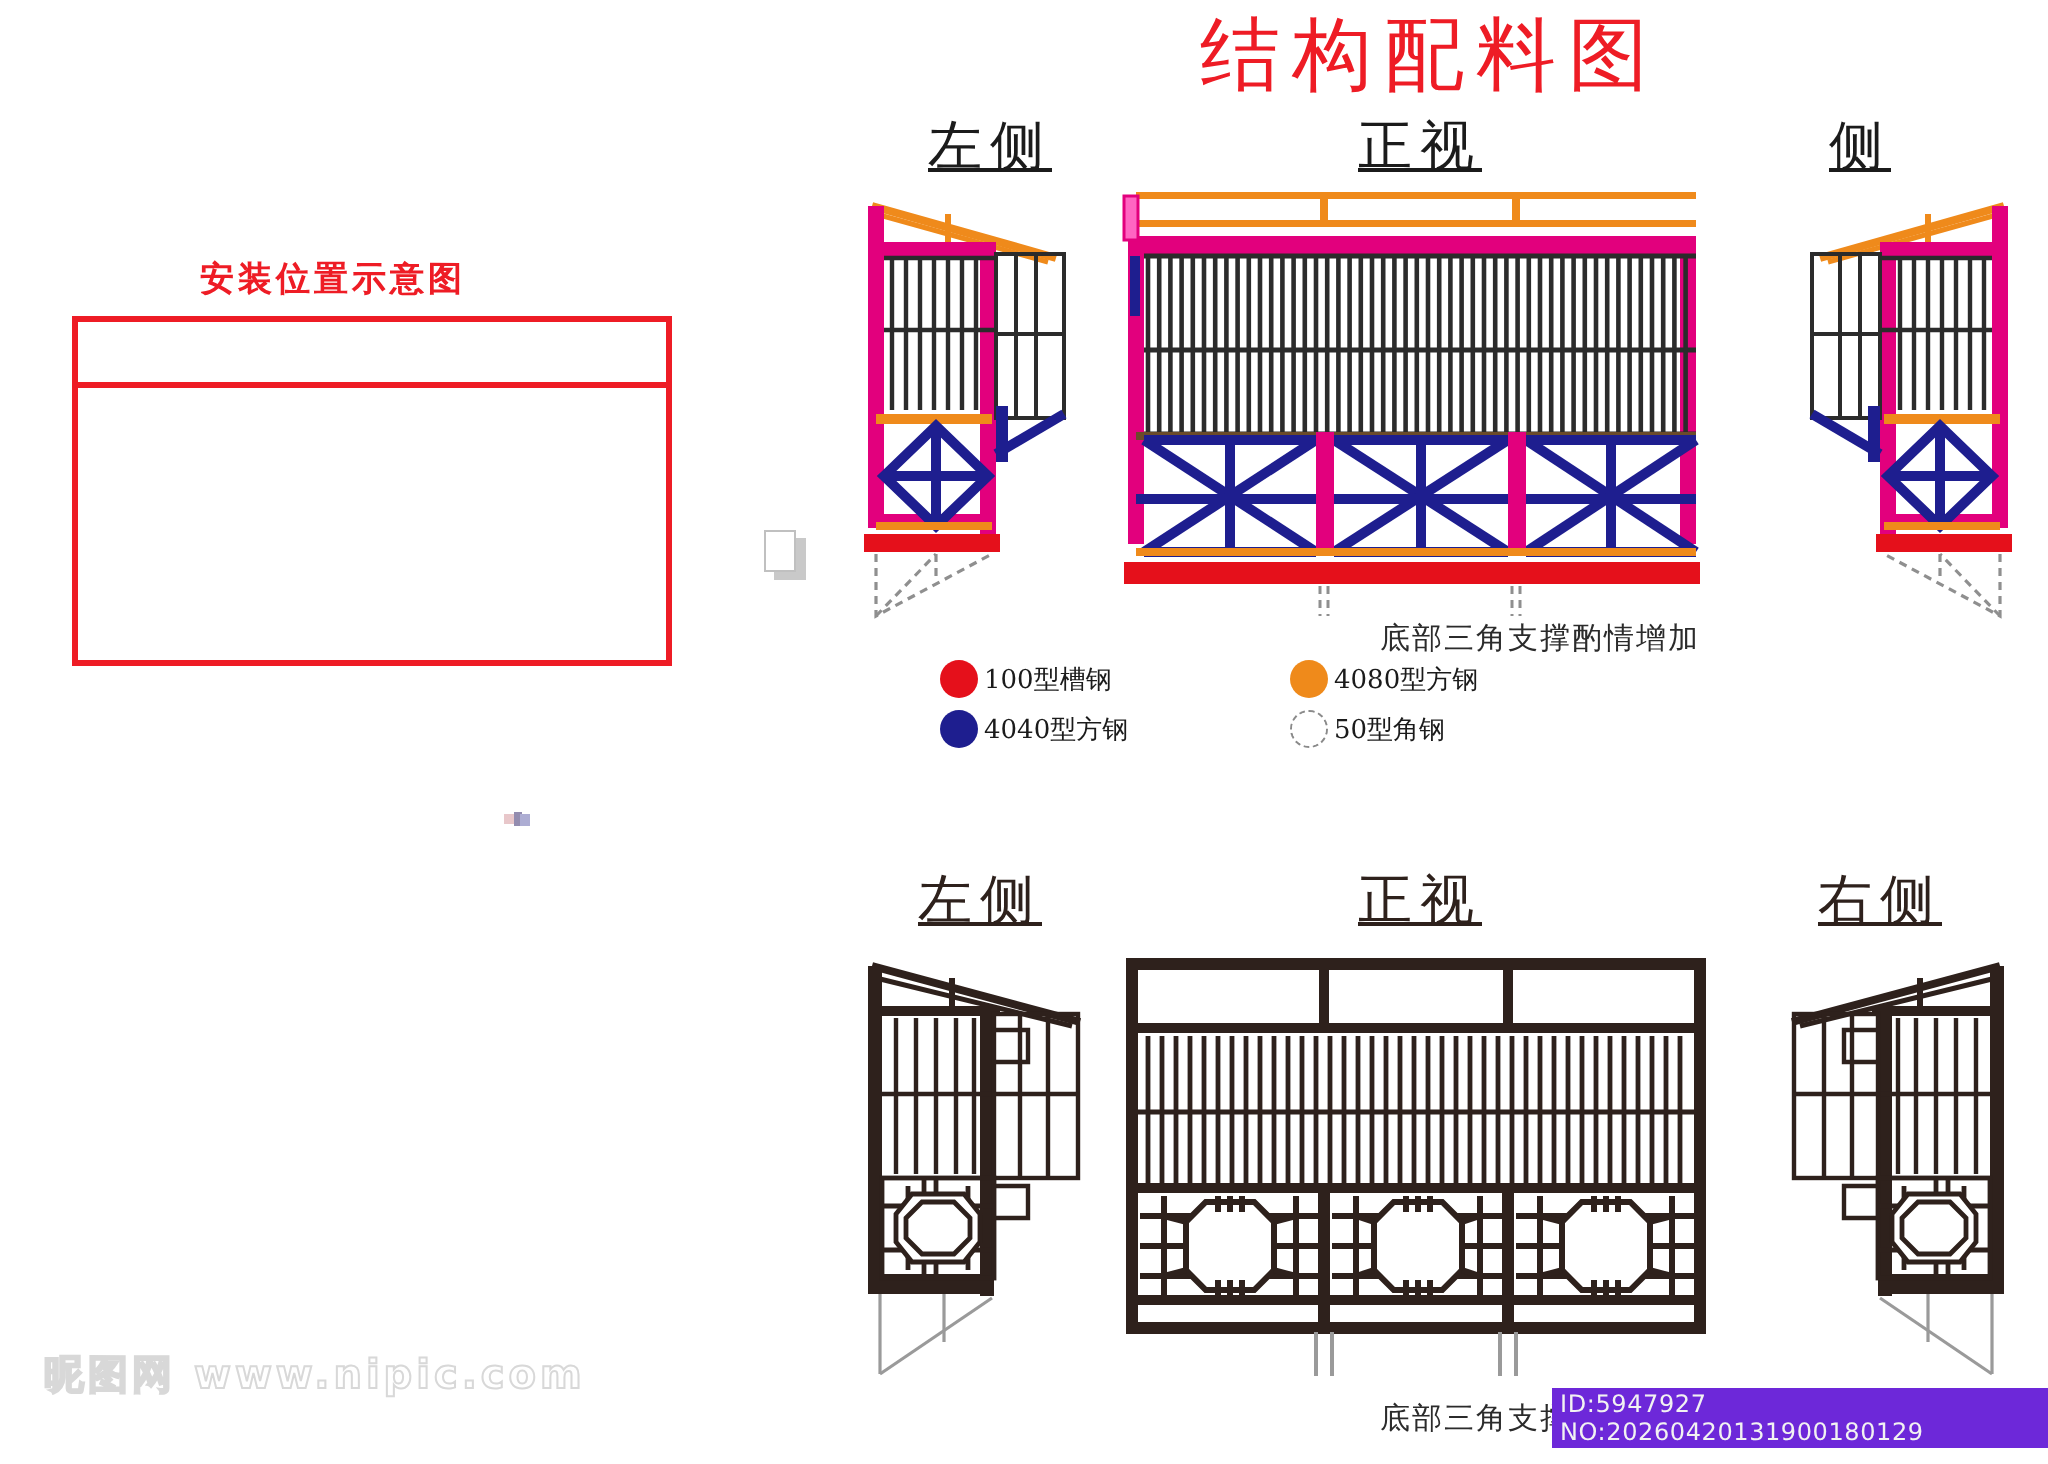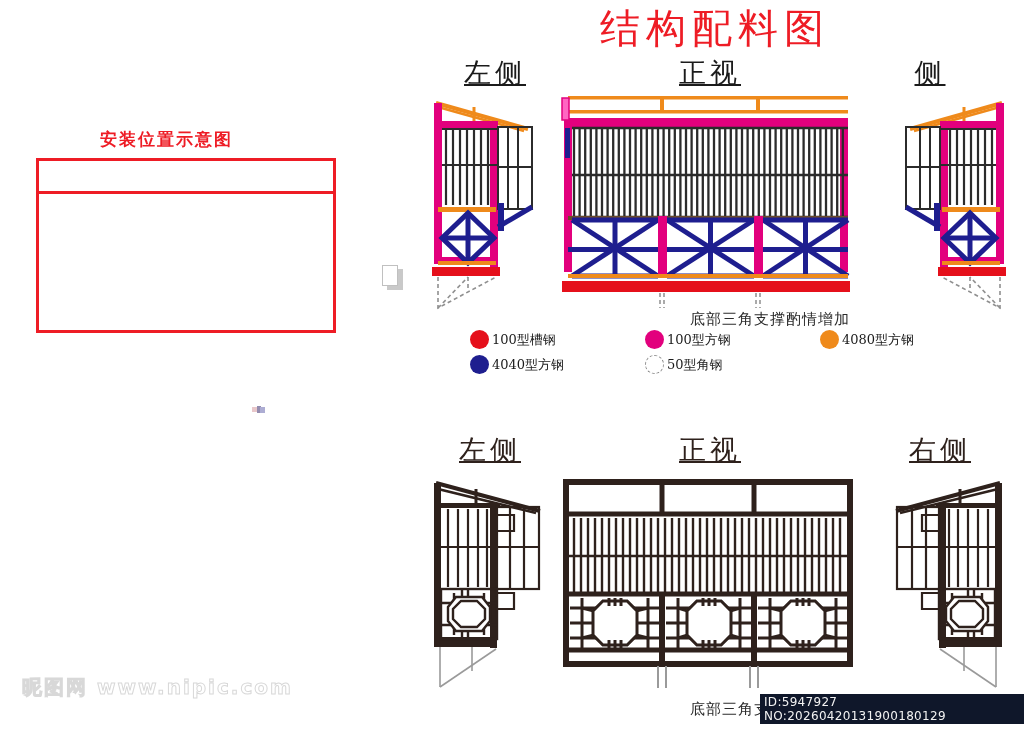--- a/index.html
+++ b/index.html
@@ -24,21 +24,21 @@
   #legend{left:470px;top:330px;width:500px;}
   .legend-row{display:flex;margin-bottom:6px;}
   .legend-item{display:flex;align-items:center;}
   .legend-item .sw{width:19px;height:19px;border-radius:50%;flex:0 0 auto;}
   .legend-item .lb{font-size:13px;color:#1b1b1b;margin-left:3px;white-space:nowrap;
      font-family:"DejaVu Serif",serif;}
   
   #watermark{left:22px;top:674px;font-size:20px;letter-spacing:2px;color:#fff;
      -webkit-text-stroke:1px #d8d8d8;text-stroke:1px #d8d8d8;
      font-family:"DejaVu Sans",sans-serif;font-weight:bold;}
-  #id-banner{left:760px;top:694px;background:#0f172a;color:#f2f2f2;font-size:12px;
+  #id-banner{left:776px;top:694px;background:#6d28d9;color:#f2f2f2;font-size:12px;
      padding:1px 4px;letter-spacing:.3px;font-family:"DejaVu Sans",sans-serif;}
   
   #page-icon{left:382px;top:265px;width:22px;height:26px;}
   #page-icon .back{position:absolute;left:5px;top:4px;width:16px;height:21px;background:#c9c9c9;}
   #page-icon .front{position:absolute;left:0;top:0;width:16px;height:21px;background:#fff;border:1.5px solid #c0c0c0;box-sizing:border-box;}
   #stray-mark{left:252px;top:406px;width:14px;height:8px;opacity:.55;}
   svg{display:block;}
 </style>
 </head>
 <body>
@@ -271,24 +271,20 @@
 </svg>
 
 <div class="abs caption" style="left:560px;top:310px;width:290px;">底部三角支撑酌情增加</div>
 
 <div class="abs" id="legend">
   <div class="legend-row">
     <div class="legend-item" style="width:175px;">
       <span class="sw" style="background: rgb(229, 16, 27);"></span>
       <span class="lb">100型槽钢</span>
     </div>
-    <div class="legend-item" style="width:175px;">
-      <span class="sw" style="background: rgb(226, 0, 125);"></span>
-      <span class="lb">100型方钢</span>
-    </div>
     <div class="legend-item">
       <span class="sw" style="background: rgb(239, 138, 27);"></span>
       <span class="lb">4080型方钢</span>
     </div>
   </div>
   <div class="legend-row">
     <div class="legend-item" style="width:175px;">
       <span class="sw" style="background: rgb(30, 30, 143);"></span>
       <span class="lb">4040型方钢</span>
     </div>

